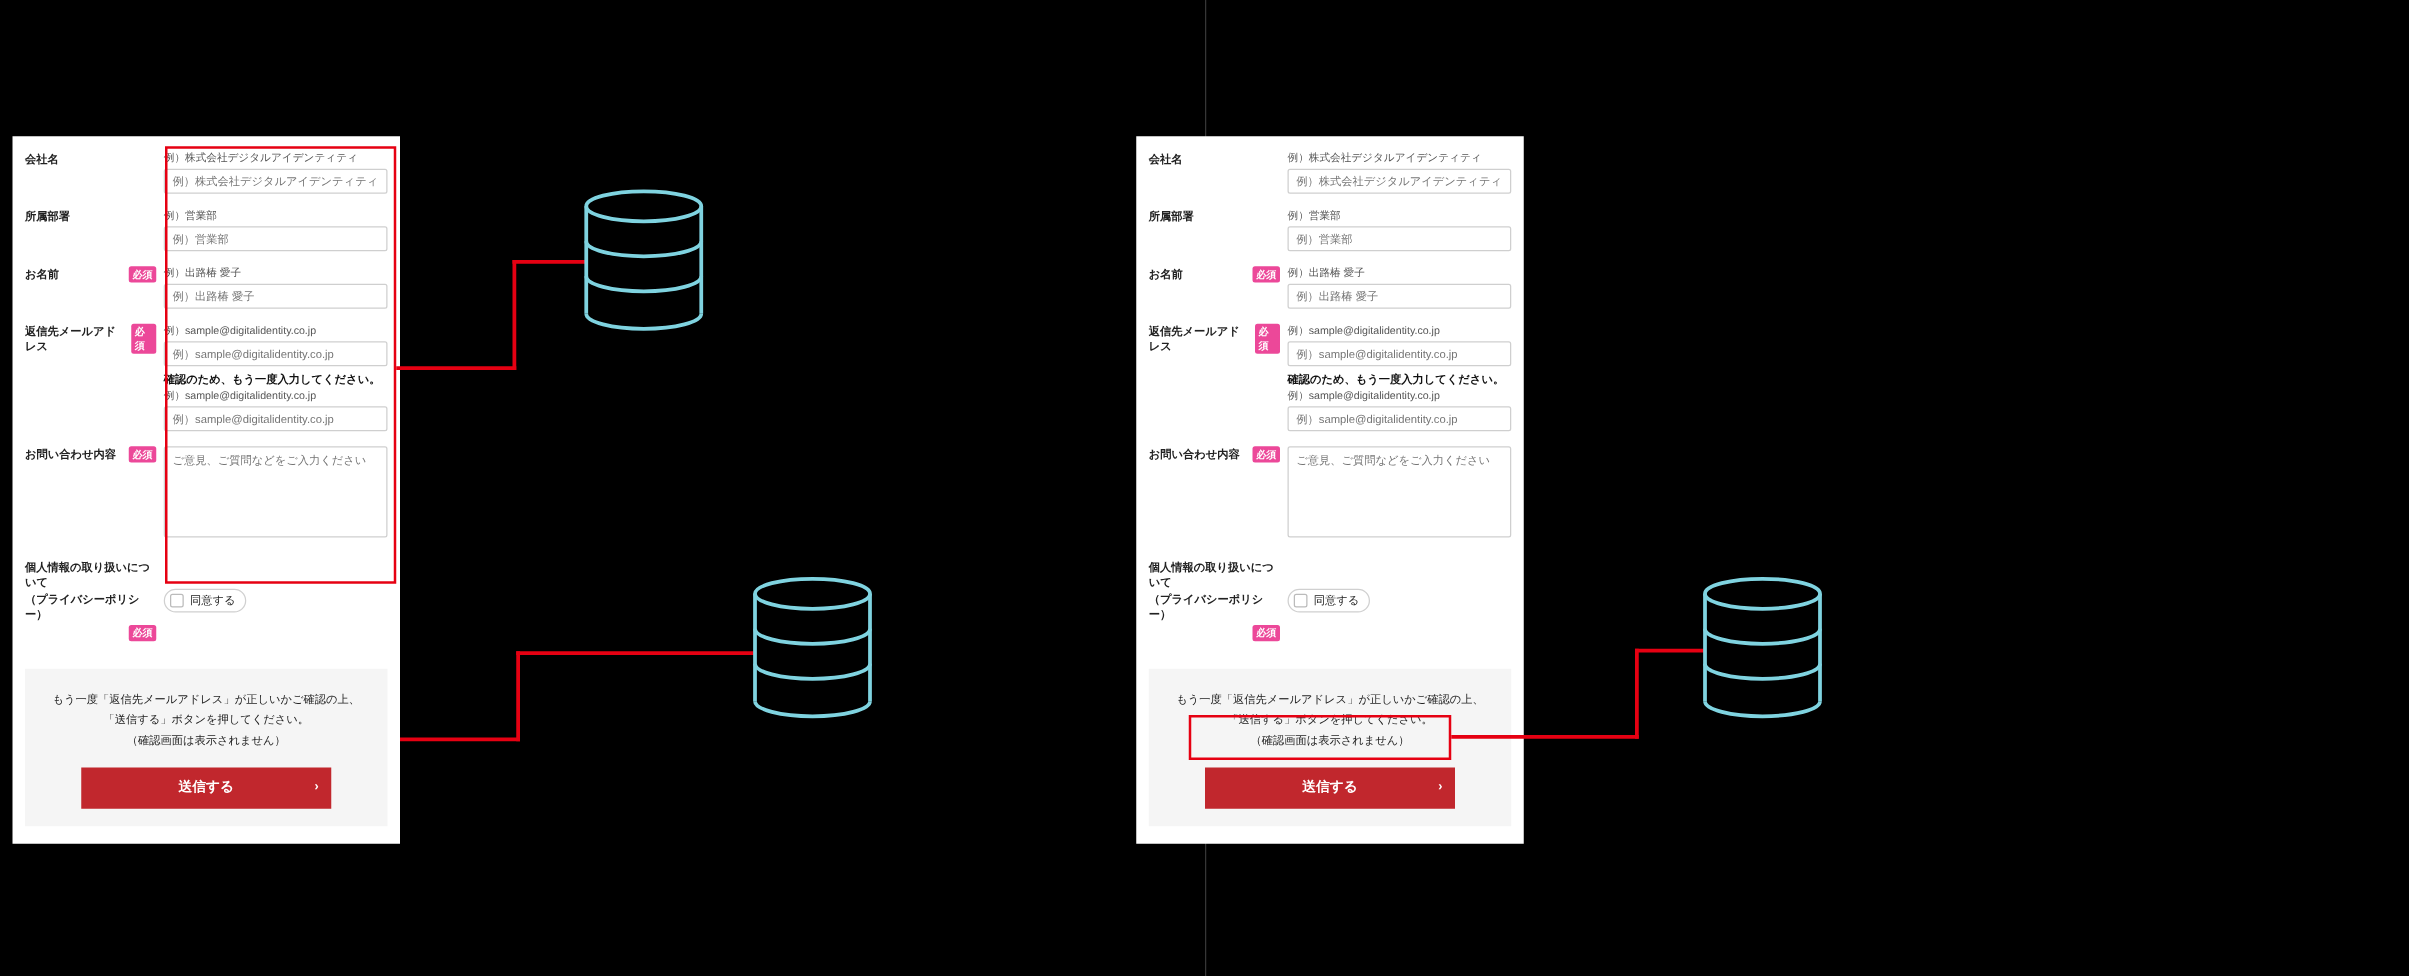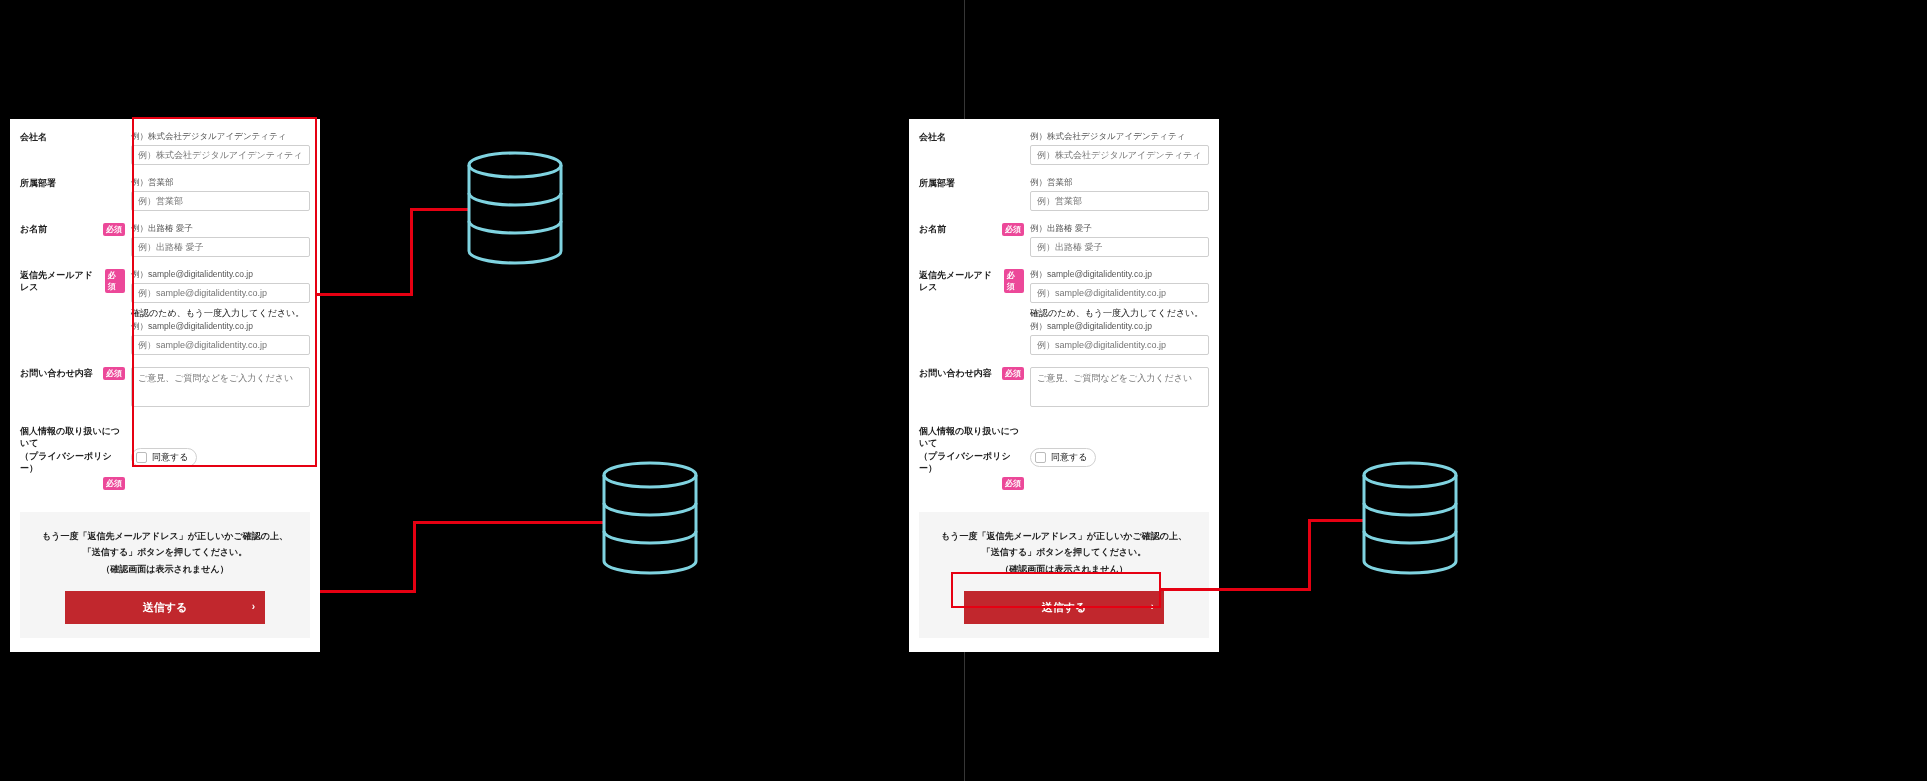--- a/index.html
+++ b/index.html
@@ -17,21 +17,21 @@
     position: absolute;
     left: 50%;
     top: 0;
     width: 1px;
     height: 100%;
     background: #888;
     opacity: .4;
   }
   .panel {
     position: absolute;
-    top: 119px;
+    top: 109px;
     width: 310px;
     background: #fff;
     font-size: 9px;
     line-height: 1.4;
     padding: 6px 10px 14px 10px;
   }
   .panel.left  { left: 10px; }
   .panel.right { left: 909px; }
   .field {
     display: flex;
@@ -62,35 +62,35 @@
     flex: 1;
     min-width: 0;
   }
   .hint {
     color: #555;
     font-size: 8.5px;
     margin-bottom: 2px;
   }
   .confirm-label {
     color: #111;
-    font-weight: 400;
+    font-weight: 700;
     font-size: 9px;
     margin: 4px 0 2px 0;
   }
   .input, .textarea {
     width: 100%;
     border: 1px solid #cfcfcf;
     background: #fff;
     color: #bdbdbd;
     font-size: 9px;
     padding: 4px 6px;
     border-radius: 2px;
   }
   .textarea {
-    height: 40px;
+    height: 73px;
     resize: none;
   }
   .consent-pill {
     display: inline-flex;
     align-items: center;
     border: 1px solid #d0d0d0;
     border-radius: 12px;
     padding: 2px 8px 2px 4px;
     gap: 5px;
     background: #fff;
@@ -103,21 +103,21 @@
   }
   .privacy-row { padding-top: 8px; align-items: center; }
   .notice-box {
     margin-top: 16px;
     background: #f5f5f5;
     text-align: center;
     padding: 16px 10px 14px 10px;
   }
   .notice-text {
     font-size: 9px;
-    font-weight: 700;
+    font-weight: 400;
     line-height: 1.8;
   }
   .submit-btn {
     position: relative;
     margin: 14px auto 0 auto;
     width: 200px;
     background: #c1272d;
     color: #fff;
     font-weight: 700;
     font-size: 11px;

